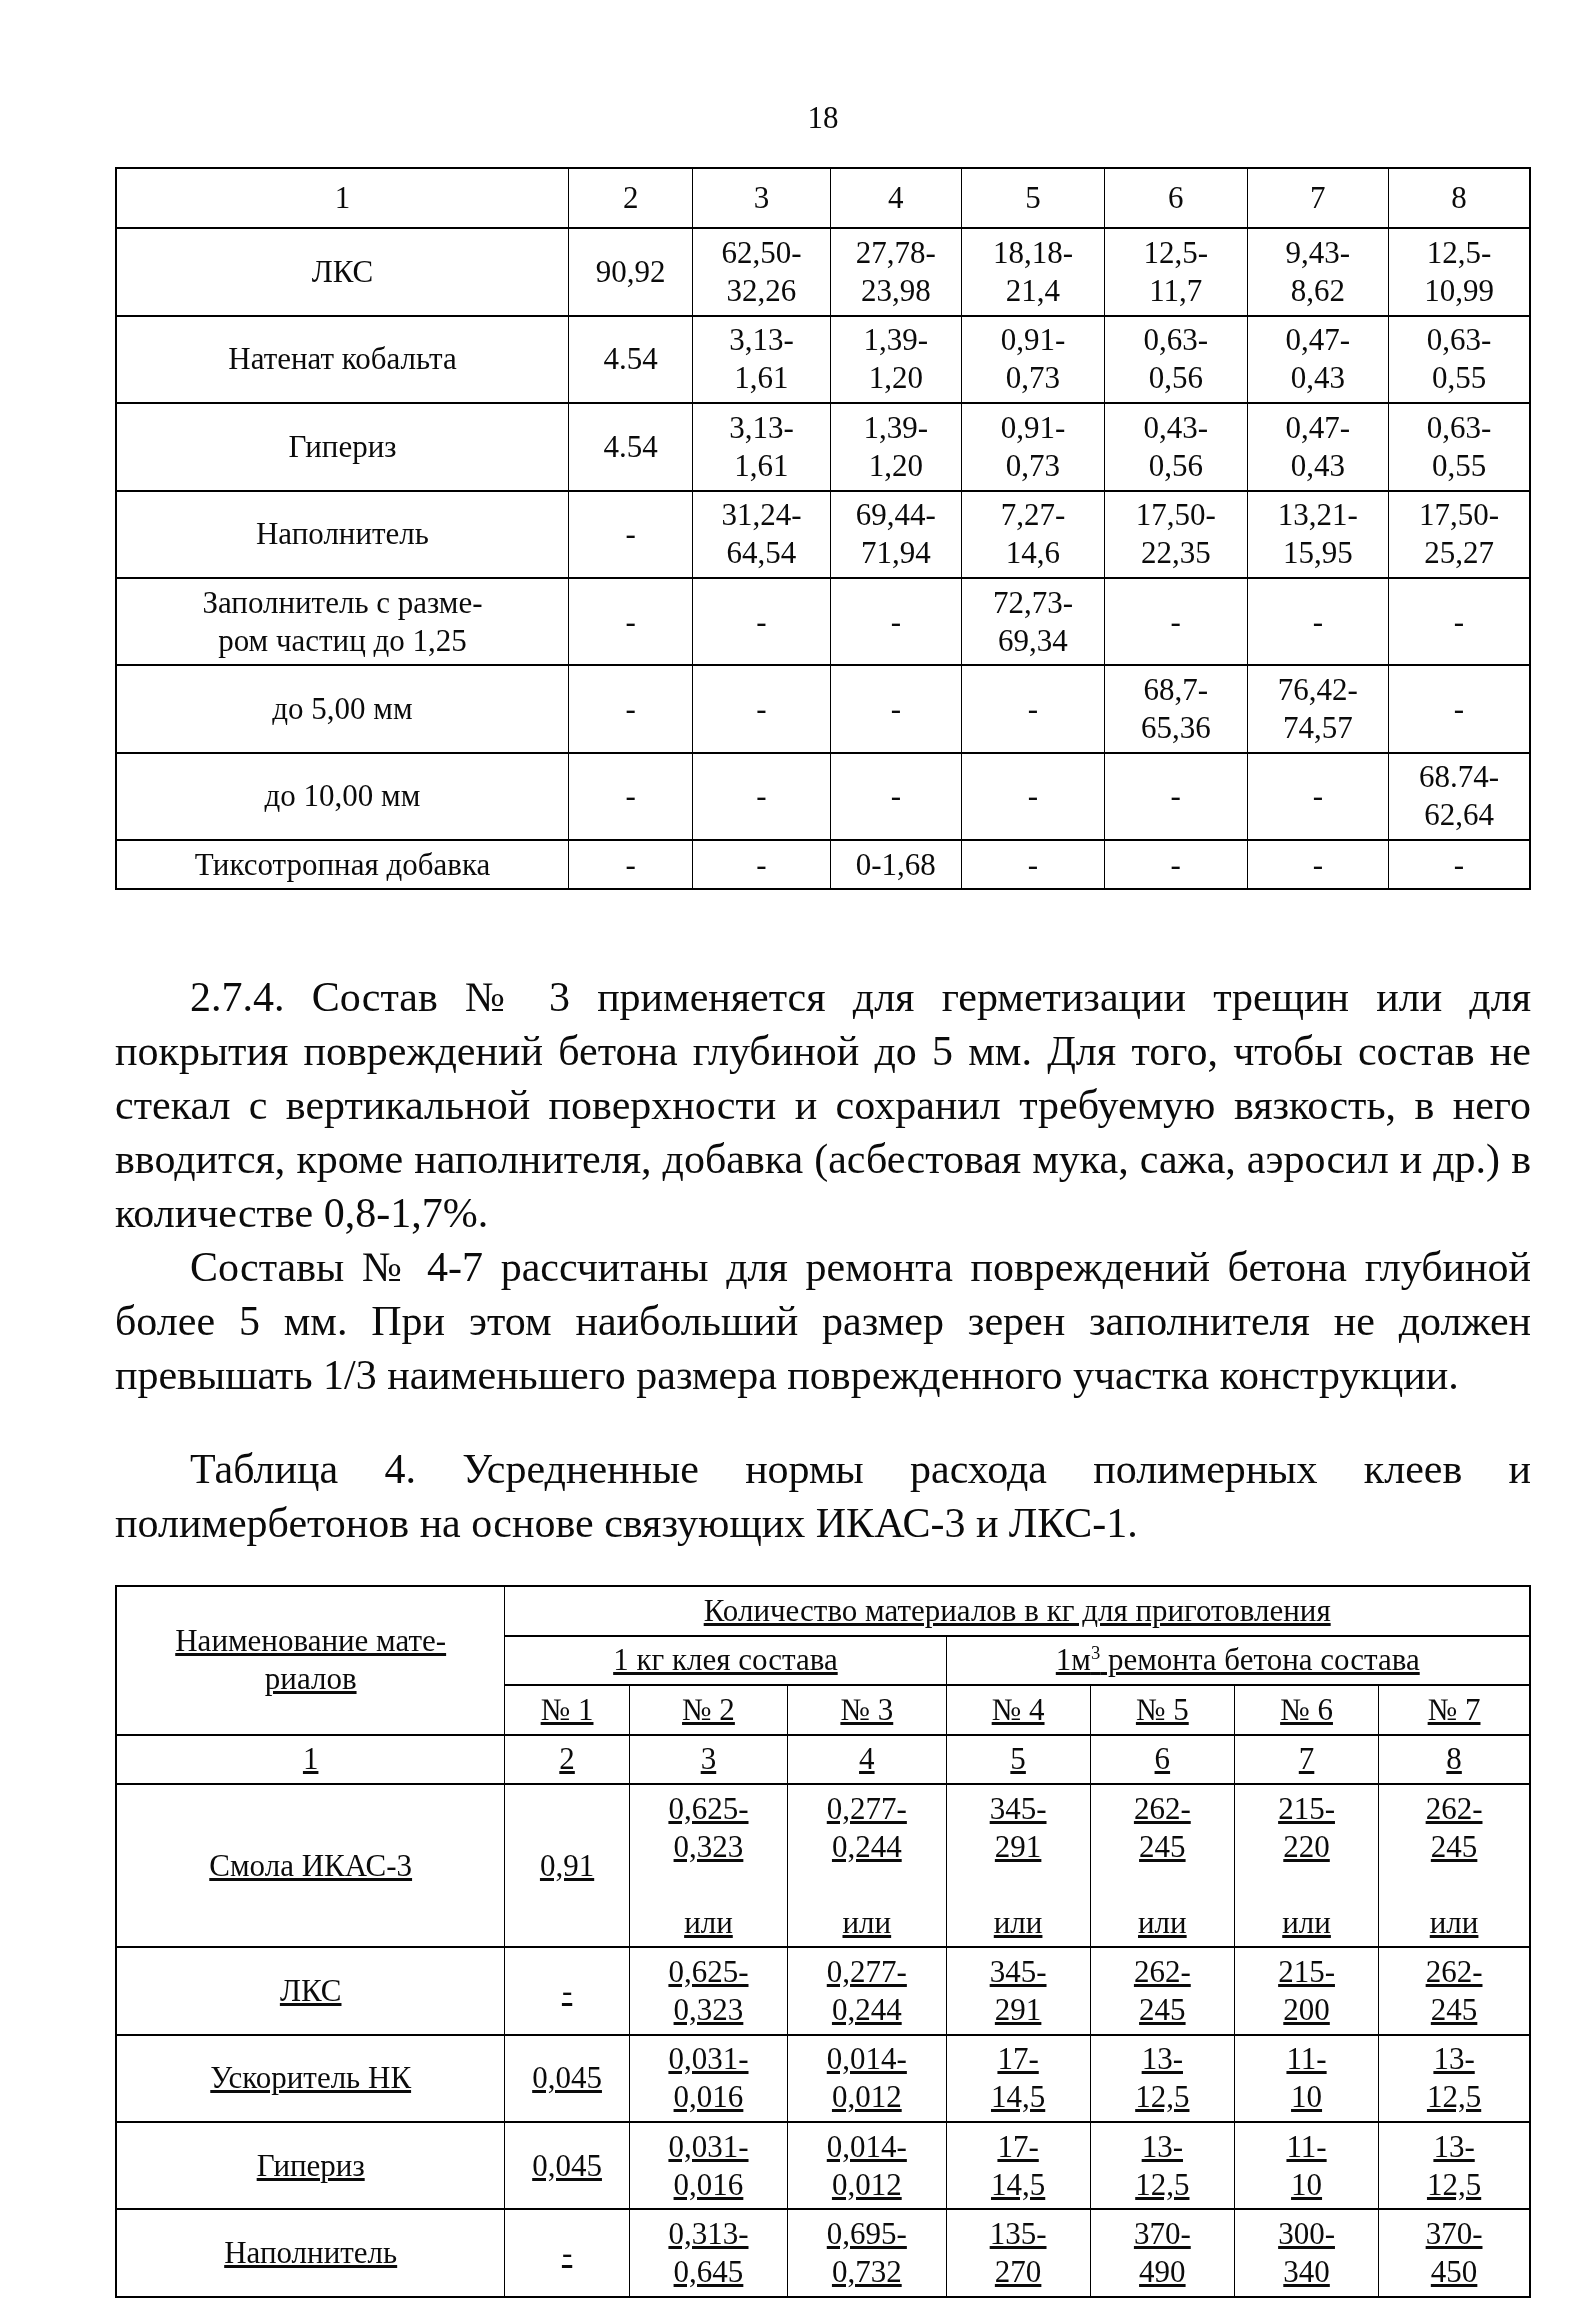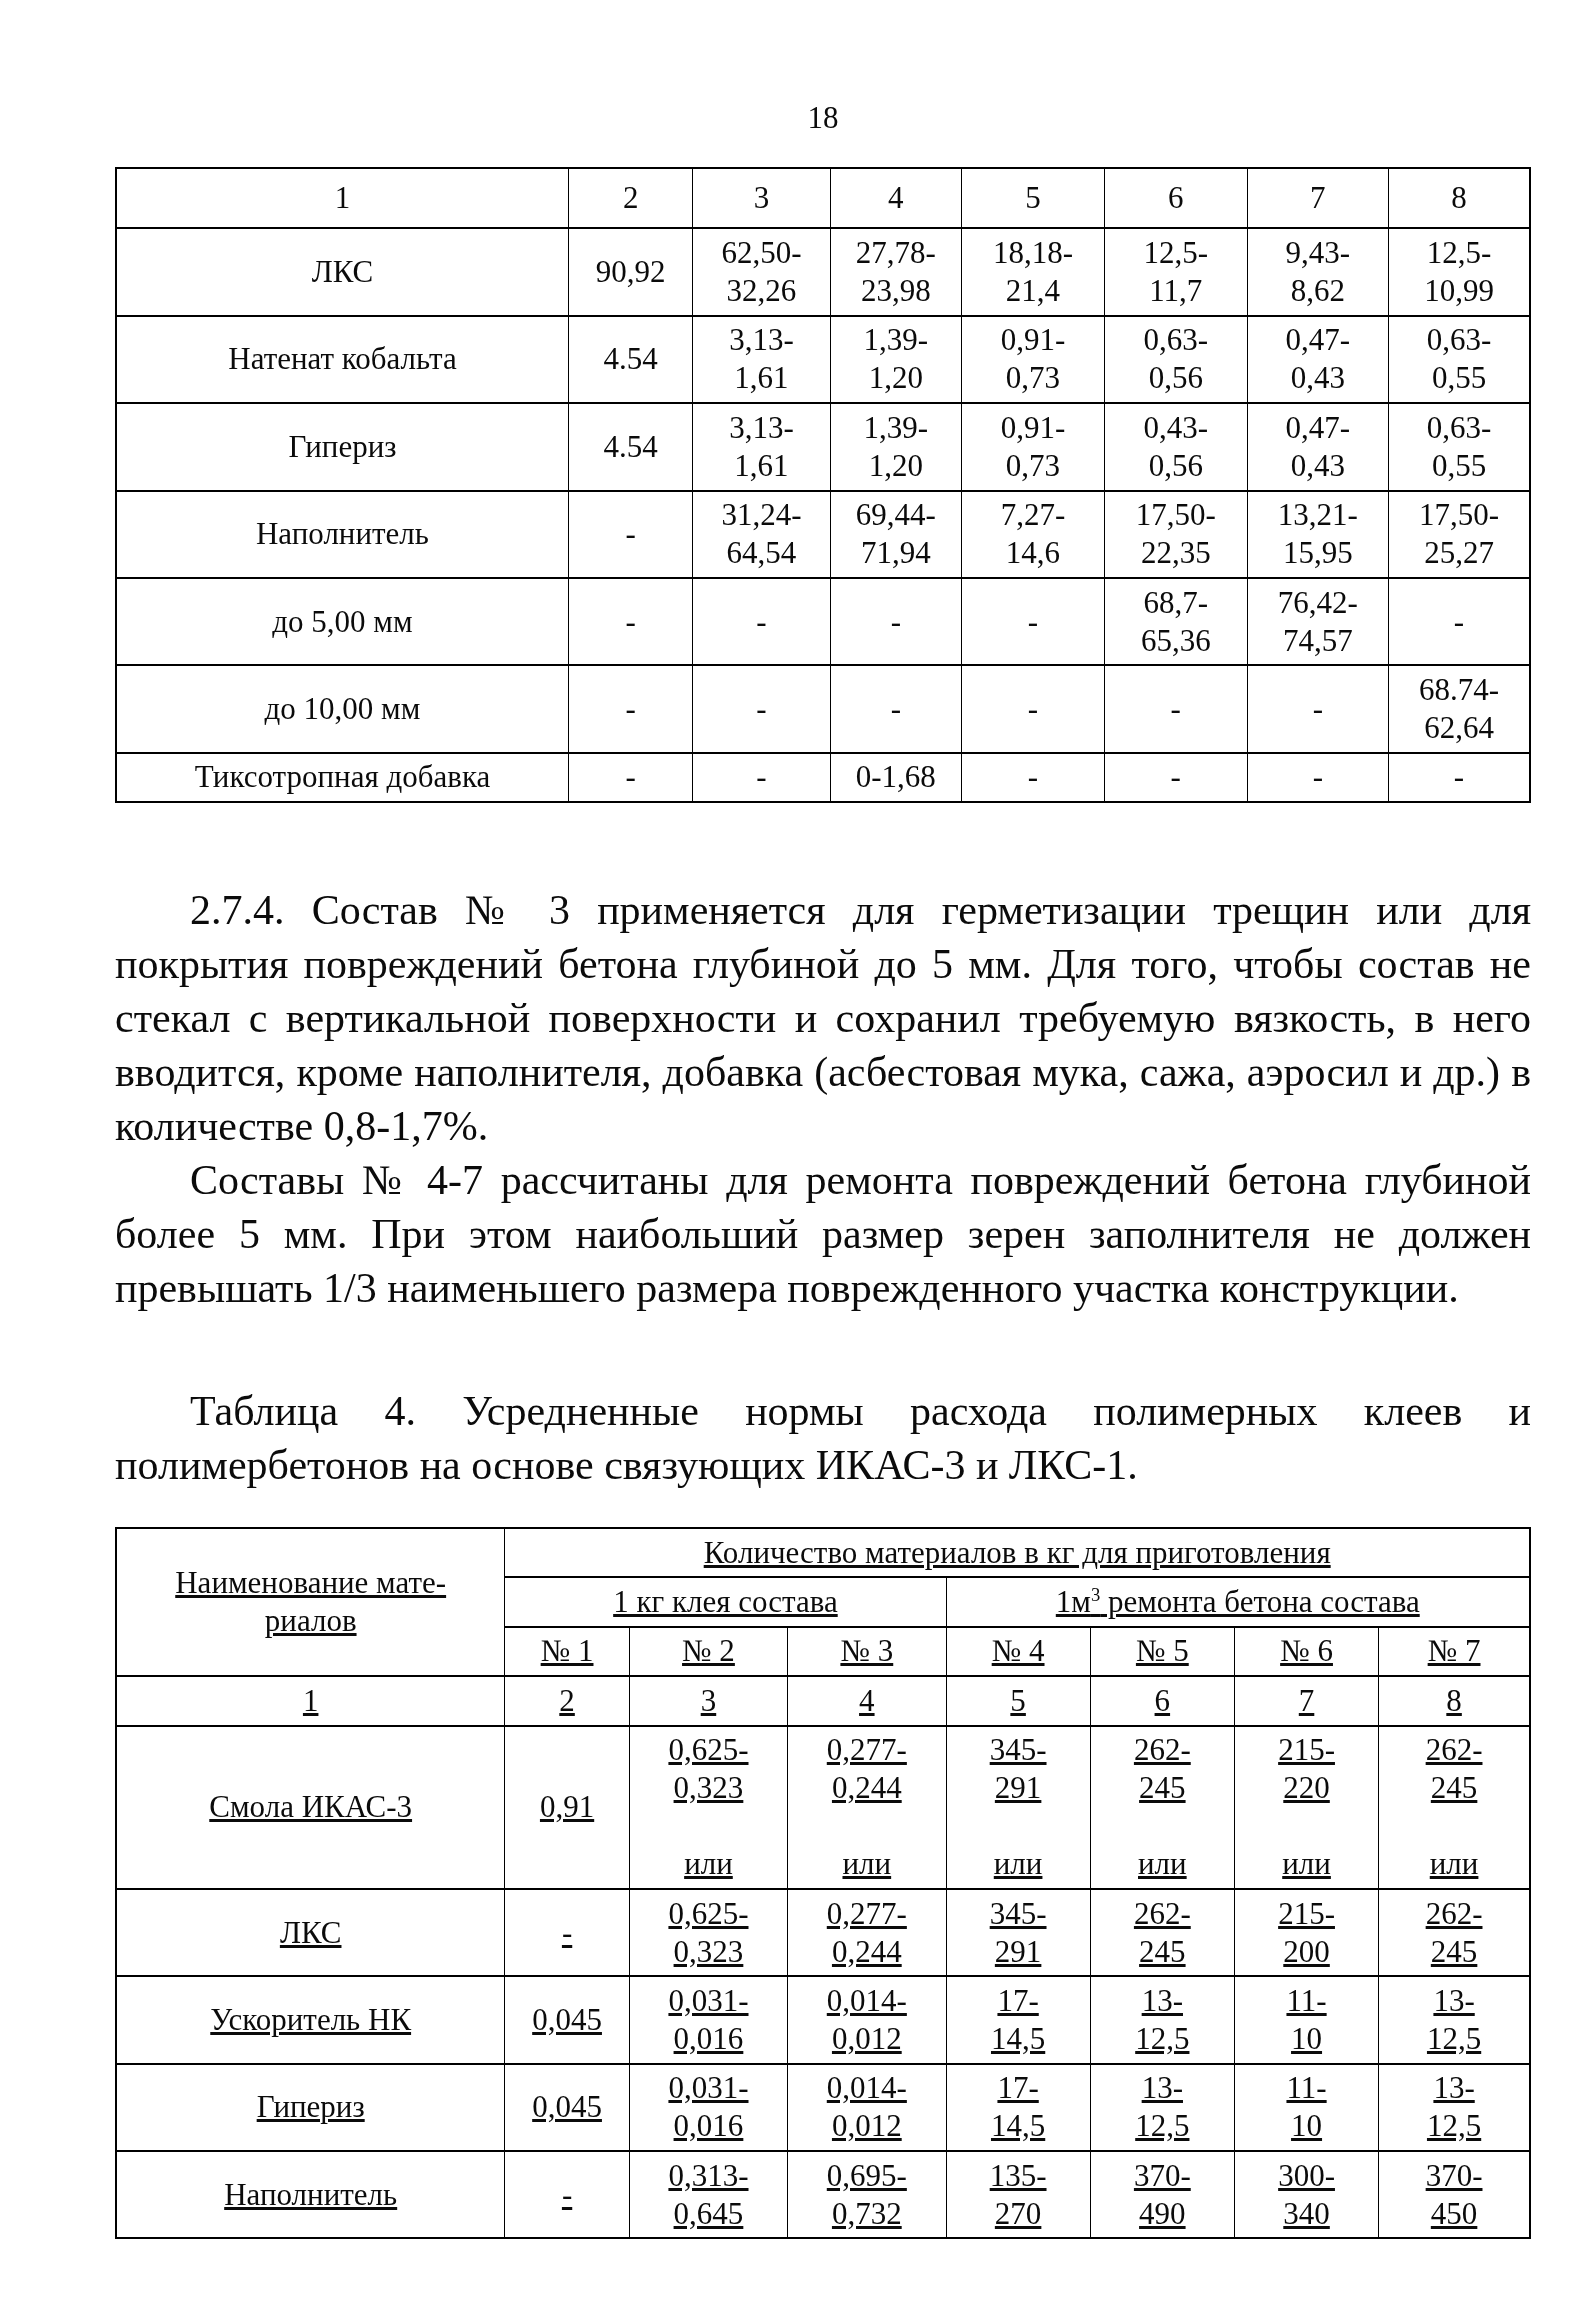--- a/index.html
+++ b/index.html
@@ -49,21 +49,21 @@
   .t4 .group-head th { height: 38px; }
   .t4 .index-row td { height: 34px; }
   .para-block { margin-top: 80px; }
   .para {
     margin: 0;
     text-align: justify;
     text-indent: 75px;
     font-size: 42px;
     line-height: 54px;
   }
-  .caption { margin-top: 69px; }
+  .caption { margin-top: 40px; }
   .t4-wrap { margin-top: 35px; text-decoration: underline; }
   sup {
     font-size: 60%;
     vertical-align: super;
     line-height: 0;
   }
 </style>
 </head>
 <body>
 
@@ -149,20 +149,32 @@
         <td>69,44-
 71,94</td>
         <td>7,27-
 14,6</td>
         <td>17,50-
 22,35</td>
         <td>13,21-
 15,95</td>
         <td>17,50-
 25,27</td>
+      </tr>
+      <tr>
+        <td>Заполнитель с разме-
+ром частиц до 1,25</td>
+        <td>-</td>
+        <td>-</td>
+        <td>-</td>
+        <td>72,73-
+69,34</td>
+        <td>-</td>
+        <td>-</td>
+        <td>-</td>
       </tr>
       <tr>
         <td>до 5,00 мм</td>
         <td>-</td>
         <td>-</td>
         <td>-</td>
         <td>-</td>
         <td>68,7-
 65,36</td>
         <td>76,42-

